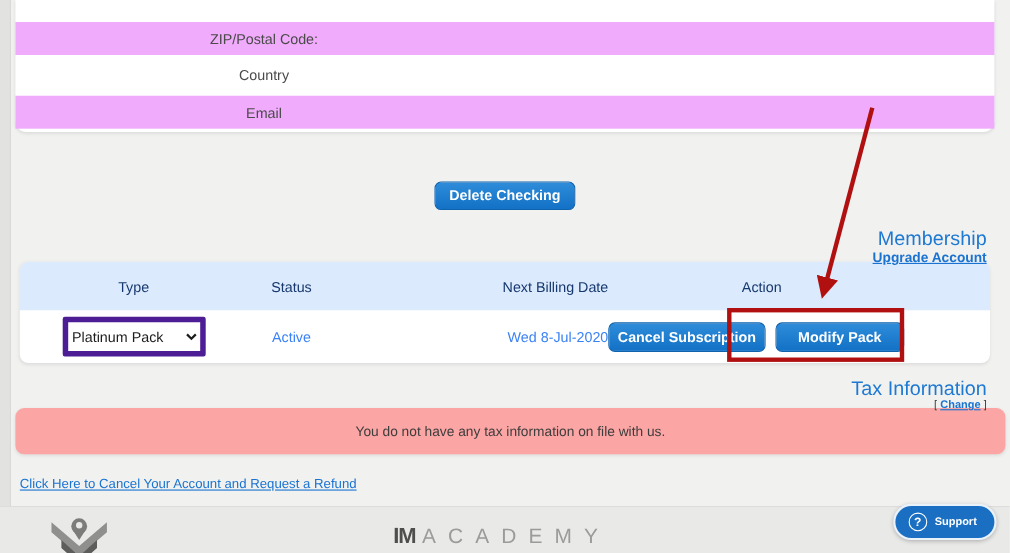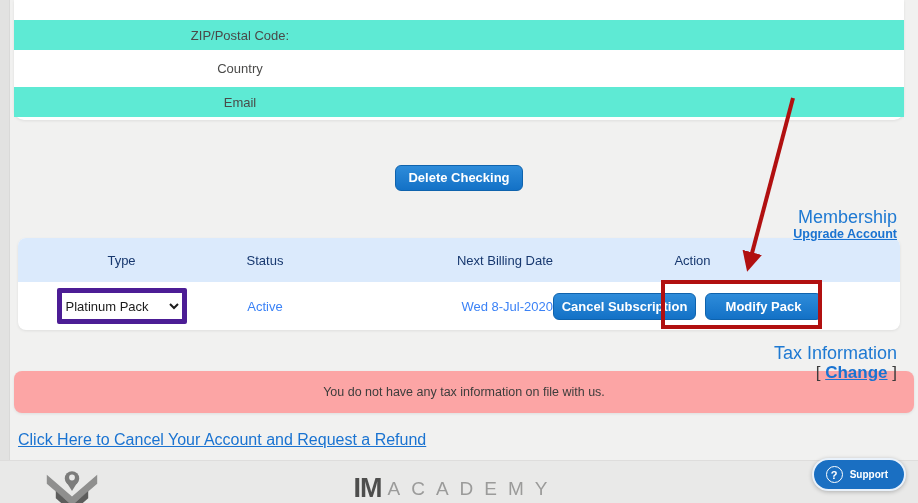--- a/index.html
+++ b/index.html
@@ -5,21 +5,21 @@
   * { margin:0; padding:0; box-sizing:border-box; }
   html,body { width:918px; height:503px; }
   body { font-family:"Liberation Sans", sans-serif; background:#f1f1f0; color:#3c3c3b; }
   .page { position:relative; width:918px; height:503px; overflow:hidden; background:#f1f1f0; }
   .left-strip { position:absolute; left:0; top:0; width:10px; height:503px; background:#e2e2e1; border-right:1px solid #d9d9d8; }
 
   
   .profile-card { position:relative; margin:0 14px; height:120px; background:#ffffff;
     border-radius:0 0 10px 10px; box-shadow:0 1px 3px rgba(0,0,0,0.08); padding-top:20px; z-index:1; }
   .field-row { display:flex; align-items:center; }
-  .field-row.stripe { background:#5eead4; }
+  .field-row.stripe { background:#f0abfc; }
   .r1 { height:30px; } .r2 { height:37px; } .r3 { height:30px; }
   .field-label { width:452px; text-align:center; font-size:13px; color:#4a4a49; }
 
   
   .delete-wrap { text-align:center; margin-top:45px; height:26px; }
   .btn-blue { display:inline-block; border:1px solid #0f63ad; border-radius:6px; cursor:pointer;
     background:linear-gradient(#2e8cda,#1371c6); color:#ffffff; font-weight:bold; font-size:13px;
     font-family:"Liberation Sans", sans-serif; padding:0 18px; height:26px; line-height:24px; }
   .btn-delete { width:128px; padding:0; }
 
@@ -44,37 +44,37 @@
   .c-action .th-label { text-align:center; }
   .cell-txt { font-size:13px; color:#3b82f6; }
   .type-select { width:130px; height:36px; font-size:13px; font-family:"Liberation Sans", sans-serif;
     border:5px solid #4c1d95; border-radius:2px; background:#ffffff; color:#1c1c1c; }
   .action-btns { display:flex; justify-content:center; gap:9px; padding-right:100px; }
   .btn-modify { width:117px; height:27px; line-height:25px; padding:0; flex-shrink:0; }
   .btn-cancel { width:143px; height:27px; line-height:25px; padding:0; flex-shrink:0; }
 
   
   .tax-head { margin:14px 21px 0 14px; }
-  .change-wrap { font-size:17px; color:#3b3b3b; }
+  .change-wrap { font-size:10px; color:#3b3b3b; }
   .change-wrap a { font-weight:600; }
   .tax-card { margin:8px 4px 0 14px; height:42px; background:#fca5a5; border-radius:8px;
     box-shadow:0 1px 3px rgba(0,0,0,0.08); display:flex; align-items:center; justify-content:center; }
   .tax-msg { font-size:12.5px; color:#3d3d3c; }
 
   .refund-wrap { margin:18px 0 0 18px; }
-  .refund { font-size:16px; }
+  .refund { font-size:12px; }
 
   
   .footer { position:absolute; left:0; bottom:0; width:918px; height:43px; background:#e9e9e8;
     border-top:1px solid #dedddc; overflow:hidden; }
   .brand-logo { position:absolute; left:45px; top:8px; width:54px; height:44px; }
   .brand-center { position:absolute; left:0; top:0; width:918px; height:43px;
     display:flex; align-items:center; justify-content:center; padding-top:12px; }
   .brand-left, .brand-right { font-size:19px; color:#9b9b9a; letter-spacing:11px; font-weight:400; }
-  .brand-mono { font-size:27px; font-weight:900; color:#4e4e4d; letter-spacing:-1px; margin:0 6px 0 -6px; }
+  .brand-mono { font-size:20px; font-weight:900; color:#4e4e4d; letter-spacing:-1px; margin:0 6px 0 -6px; }
 
   
   .support-btn { position:absolute; right:12px; bottom:12px; height:33px; padding:0 16px 0 12px;
     background:#1a6fc2; border:2px solid #e9f1fa; border-radius:18px; cursor:pointer;
     display:flex; align-items:center; gap:7px; box-shadow:0 1px 4px rgba(0,0,0,0.25); }
   .q-icon { width:17px; height:17px; border:1.6px solid #ffffff; border-radius:50%; color:#ffffff;
     font-size:11px; font-weight:bold; display:flex; align-items:center; justify-content:center; }
   .support-label { color:#ffffff; font-size:10px; font-weight:bold; font-family:"Liberation Sans", sans-serif; }
 
   

